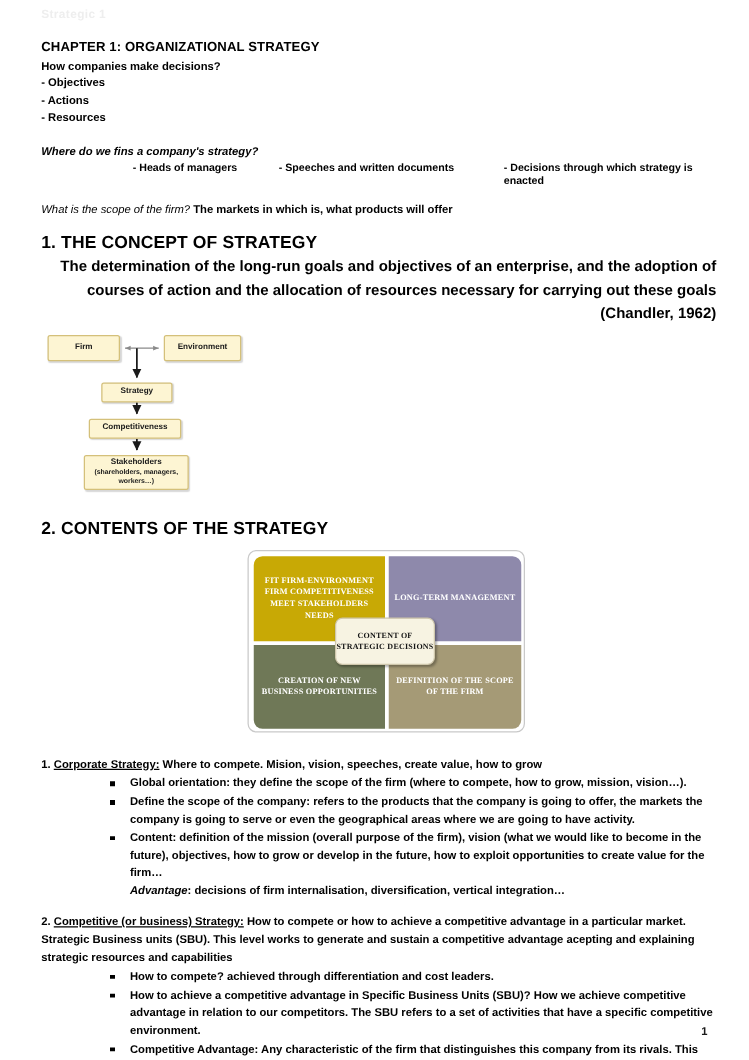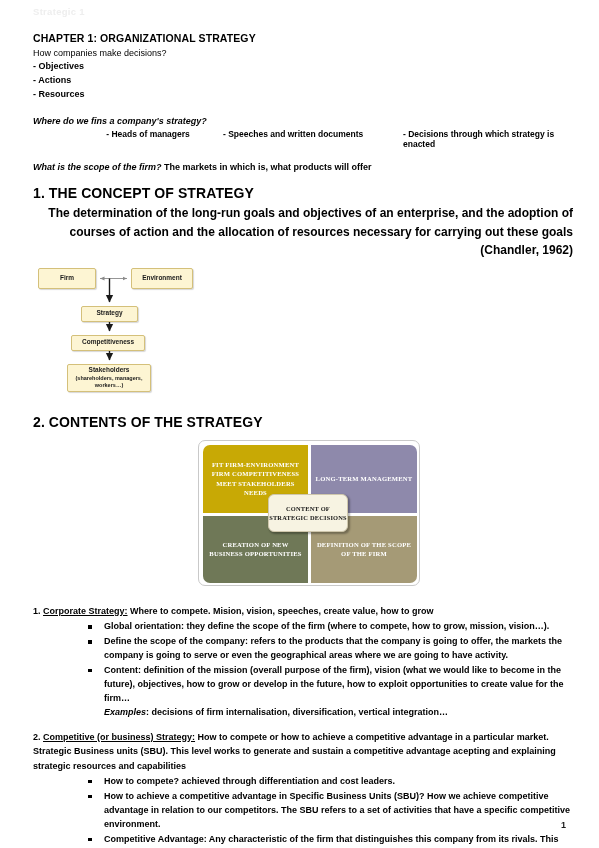--- a/index.html
+++ b/index.html
@@ -34,21 +34,21 @@
     width: 540px;
   }
   h1.chapter {
     font-size: 10.5px;
     font-weight: bold;
     margin: 0 0 4px 0;
     letter-spacing: 0.1px;
   }
   .lead {
     font-size: 9px;
-    font-weight: normal;
+    font-weight: bold;
     margin: 0 0 3px 0;
   }
   .dashitem {
     font-size: 9px;
     font-weight: bold;
     margin: 0 0 4px 0;
   }
   .gap-md { height: 13px; }
   .gap-lg { height: 18px; }
   .qline {
@@ -65,21 +65,21 @@
     display: flex;
     gap: 0;
   }
   .three-cols span:nth-child(1) { width: 150px; text-align: center; }
   .three-cols span:nth-child(2) { width: 180px; }
   .three-cols span:nth-child(3) { flex: 1; }
   .mixline {
     font-size: 9px;
     margin: 0;
   }
-  .mixline .it { font-style: italic; font-weight: bold; }
+  .mixline .it { font-style: italic; font-weight: normal; }
   .mixline .bd { font-weight: bold; }
   h2.section {
     font-size: 14px;
     font-weight: bold;
     margin: 0 0 3px 0;
     letter-spacing: 0.1px;
   }
   p.body {
     font-size: 12px;
     font-weight: bold;
@@ -305,21 +305,21 @@
 
 
     <p class="numitem"><span class="bd">1. </span><span class="u">Corporate Strategy:</span><span class="bd"> Where to compete. Mision, vision, speeches, create value, how to grow</span></p>
 
     <ul class="bullets">
       <li>Global orientation: they define the scope of the firm (where to compete, how to grow, mission, vision…).</li>
       <li>Define the scope of the company: refers to the products that the company is going to offer, the markets the company is going to serve or even the geographical areas where we are going to have activity.</li>
       <li>Content: definition of the mission (overall purpose of the firm), vision (what we would like to become in the future), objectives, how to grow or develop in the future, how to exploit opportunities to create value for the firm…</li>
     </ul>
 
-    <p class="examples"><span class="it">Examples</span><span>: decisions of firm internalisation, diversification, vertical integration…</span></p>
+    <p class="examples"><span class="it">Advantage</span><span>: decisions of firm internalisation, diversification, vertical integration…</span></p>
 
     <div class="gap-md"></div>
 
     <p class="numitem"><span class="bd">2. </span><span class="u">Competitive (or business) Strategy:</span><span class="bd"> How to compete or how to achieve a competitive advantage in a particular market. Strategic Business units (SBU). This level works to generate and sustain a competitive advantage acepting and explaining strategic resources and capabilities</span></p>
 
     <ul class="bullets">
       <li>How to compete? achieved through differentiation and cost leaders.</li>
       <li>How to achieve a competitive advantage in Specific Business Units (SBU)? How we achieve competitive advantage in relation to our competitors. The SBU refers to a set of activities that have a specific competitive environment.</li>
       <li>Competitive Advantage: Any characteristic of the firm that distinguishes this company from its rivals. This advantage has to put the firm in a superior position related to other competitors. The competitive advantage can be based on differentiation or on cost leadership.</li>
 

